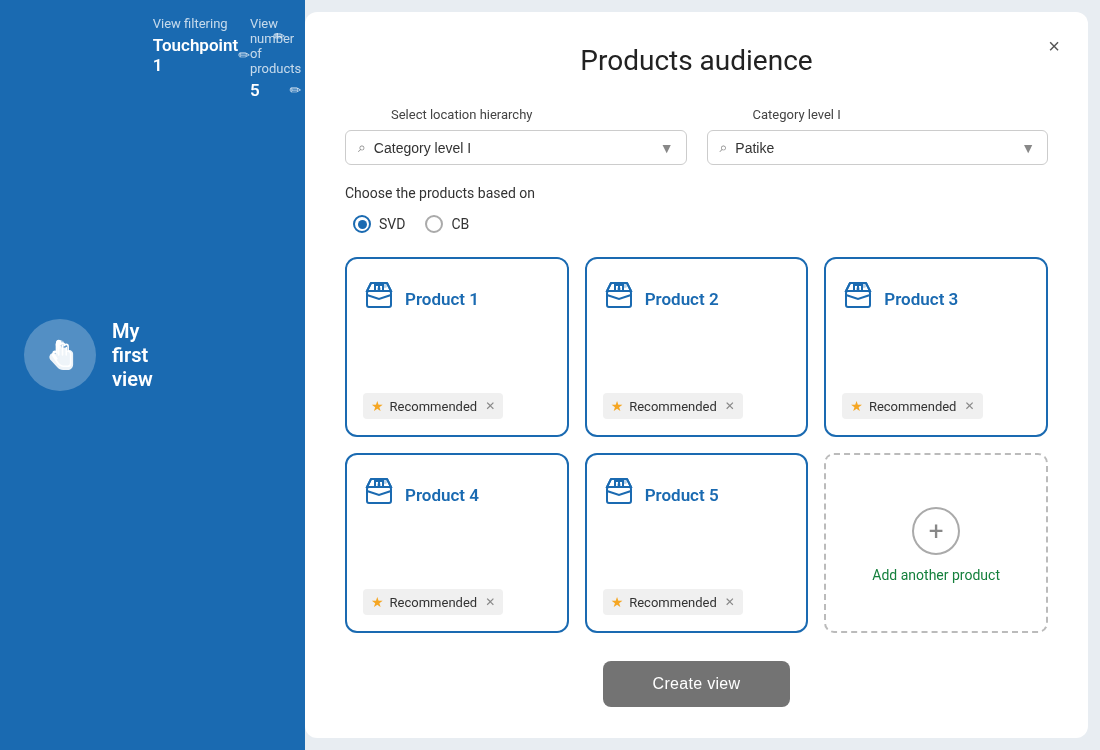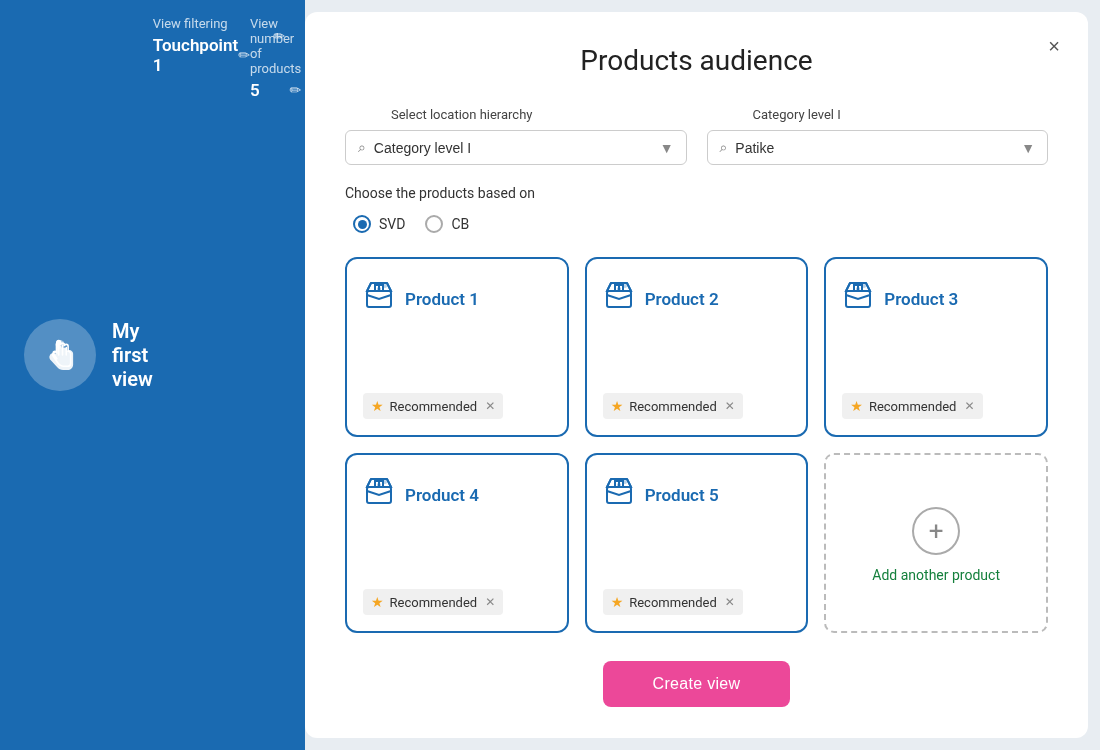--- a/index.html
+++ b/index.html
@@ -318,21 +318,21 @@
     .add-product-label {
       font-size: 14px;
       color: #15803d;
       text-align: center;
     }
 
     
     .create-view-btn {
       display: block;
       margin: 0 auto;
-      background: #ec4899;
+      background: #737373;
       color: white;
       border: none;
       border-radius: 8px;
       padding: 14px 50px;
       font-size: 16px;
       font-weight: 500;
       cursor: pointer;
       letter-spacing: 0.3px;
     }
 

